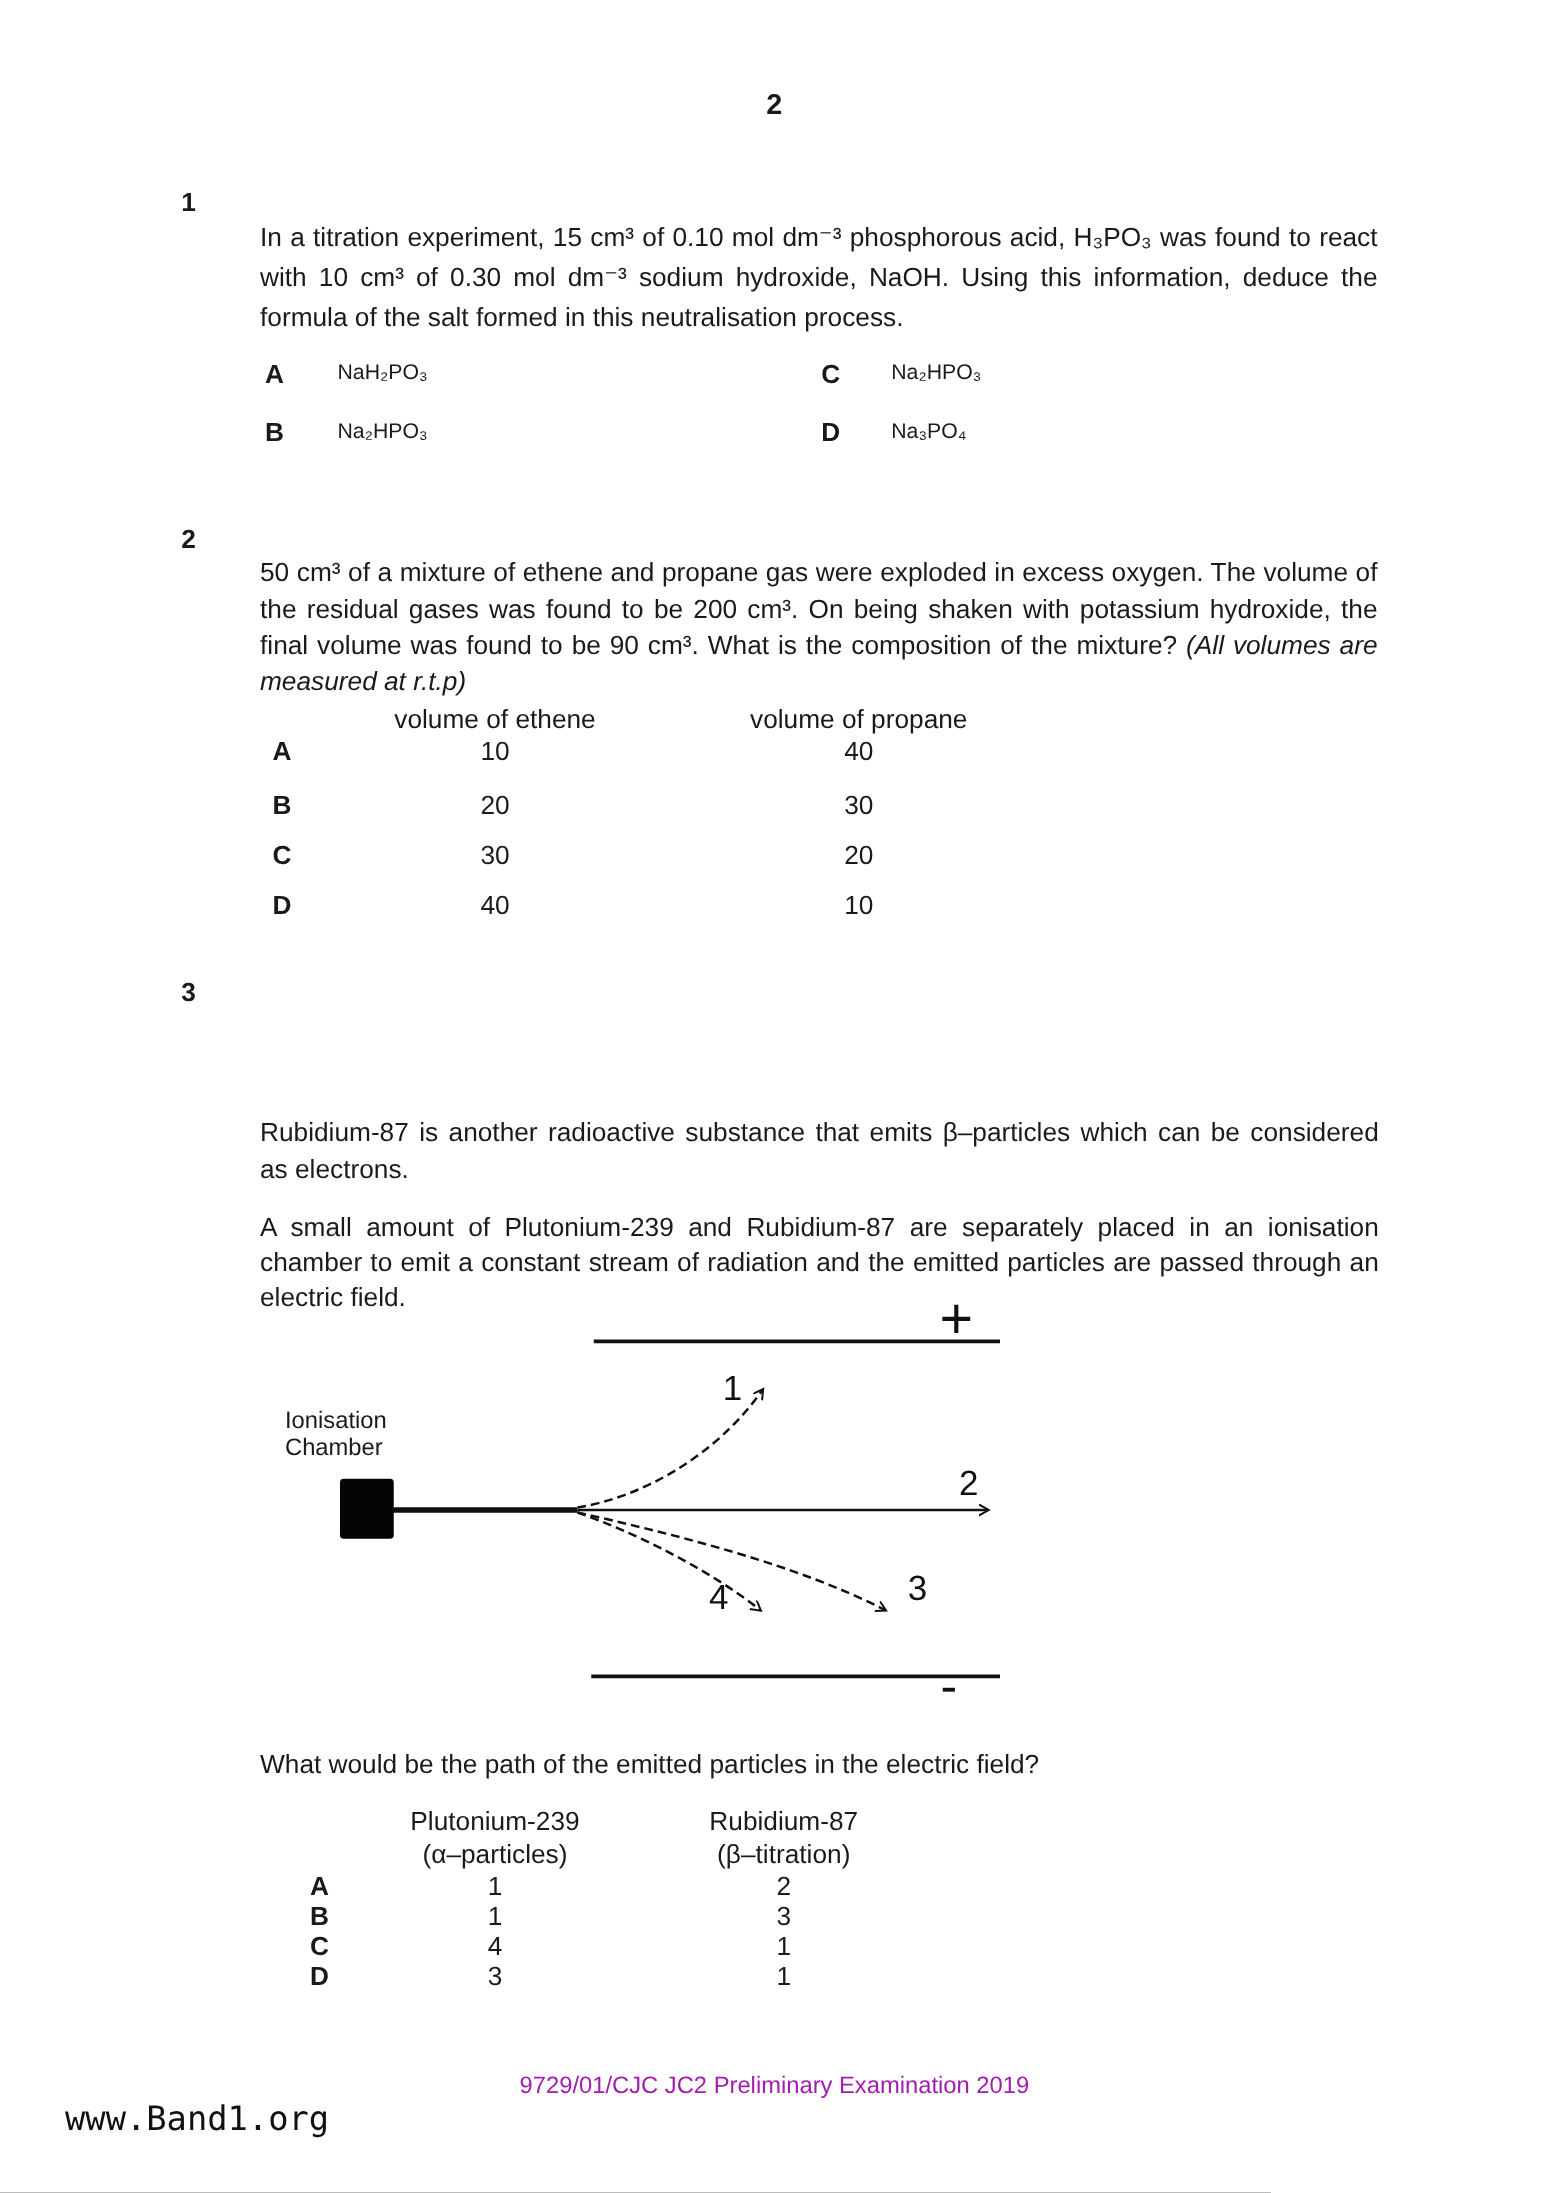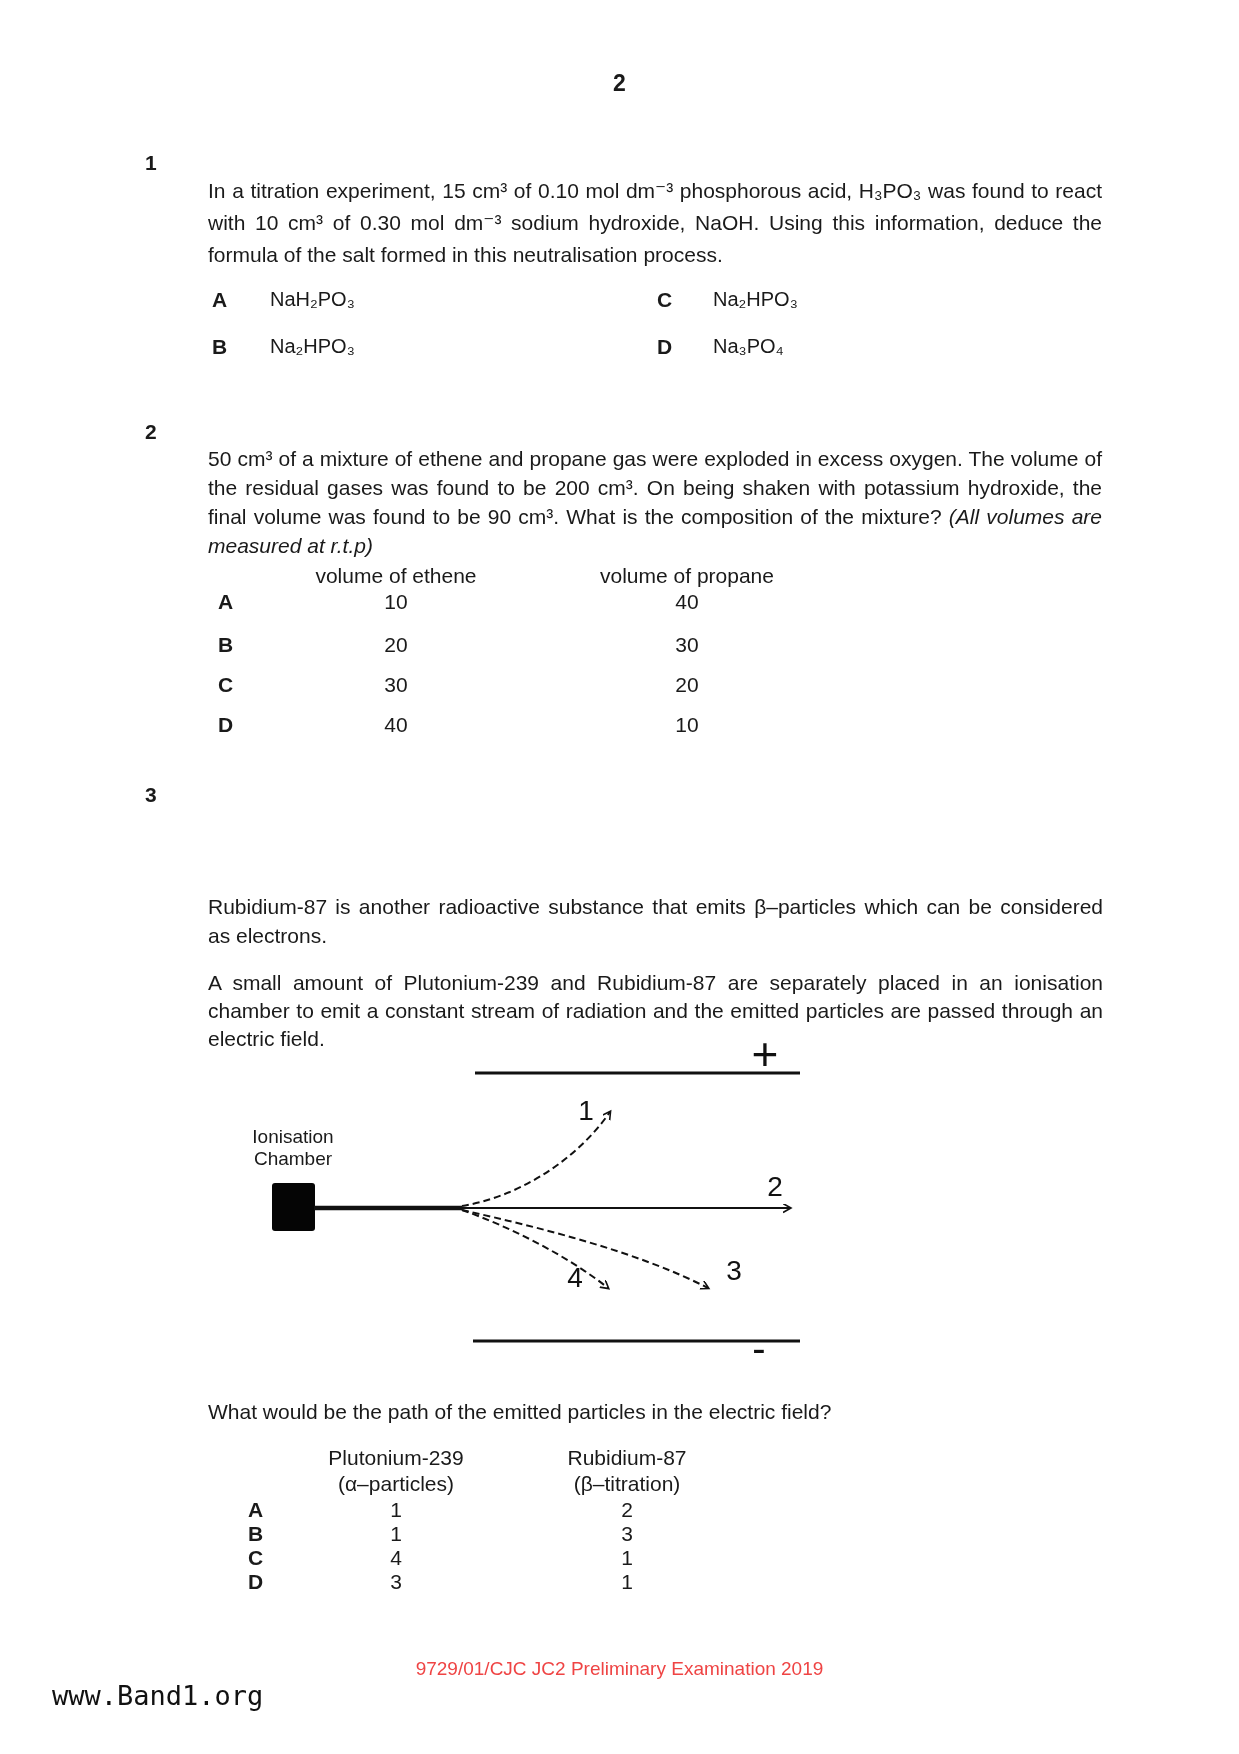--- a/index.html
+++ b/index.html
@@ -11,25 +11,25 @@
     color:#1a1a1a;
     overflow:hidden;
   }
   .abs { position:absolute; }
   .bold { font-weight:bold; }
   .justify { text-align:justify;margin-top:24px; }
   .page-num { top:70px; left:0; right:0; text-align:center; font-size:23px; font-weight:bold; }
   .qnum { font-weight:bold; font-size:21px; width:40px; }
   .qtext { font-size:21px; }
   .opt-letter { font-weight:bold; font-size:21px; }
-  .opt-formula { font-size:20px; }
+  .opt-formula { font-size:17px; }
   .tbl-cell { font-size:21px; }
   .tbl-col { width:200px; text-align:center; }
-  .chamber-label { font-size:19px; line-height:22px; text-align:center; }
-  .footer-line { left:0; right:0; text-align:center; font-size:19px; color:#ef4444; }
+  .chamber-label { font-size:19px; line-height:22px; text-align:left; }
+  .footer-line { left:0; right:0; text-align:center; font-size:19px; color:#a21caf; }
   .watermark { font-family:"DejaVu Sans Mono","Liberation Mono",monospace; font-size:27px; color:#111; }
   svg text { font-family:"Liberation Sans","DejaVu Sans",sans-serif; fill:#111; }
 </style>
 </head>
 <body>
 
 <div class="page">
 
   <div class="abs page-num">2</div>
 

